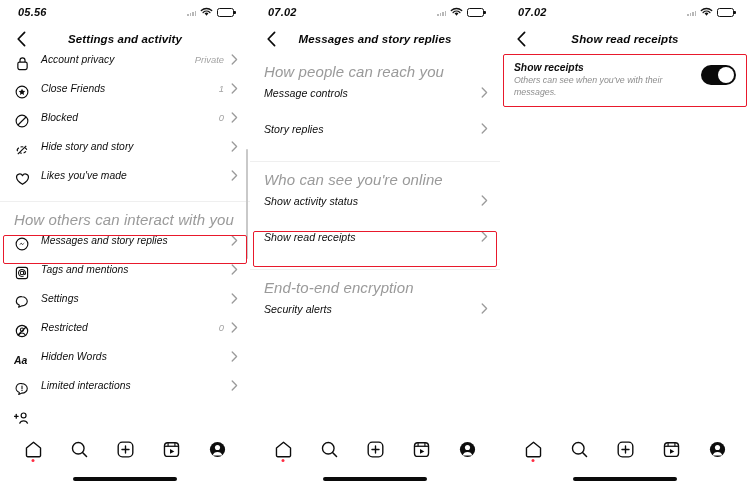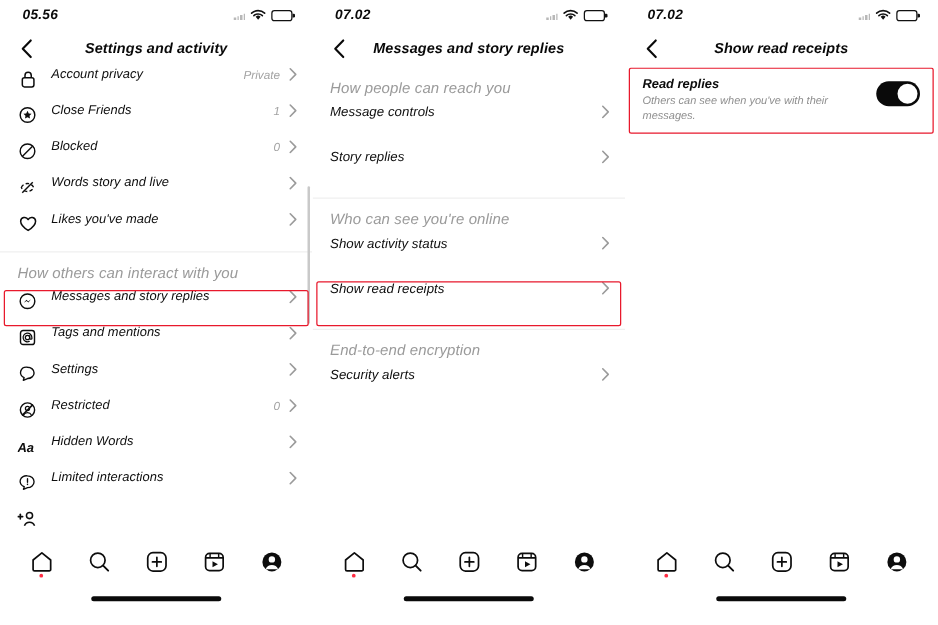--- a/index.html
+++ b/index.html
@@ -66,21 +66,21 @@
   }
 
   
   .content { flex: 1 1 auto; position: relative; overflow: hidden; }
   .scrollbar {
     position: absolute; right: 2px; top: 95px;
     width: 2px; height: 110px; background: #c9c9c9; border-radius: 2px;
   }
 
   .section-head {
-    font-size: 12px; color: #9a9a9a; padding: 9px 14px 7px 14px;
+    font-size: 15px; color: #9a9a9a; padding: 9px 14px 7px 14px;
     letter-spacing: .1px;
   }
   .divider { height: 1px; background: #efefef; margin: 2px 0 0 0; }
 
   .row {
     display: flex; align-items: flex-start;
     height: 29px; padding: 0 12px 0 13px;
     position: relative;
   }
   .row .ico {
@@ -245,21 +245,21 @@
       </div>
 
       <div class="row-wrap">
         <div class="row">
           <span class="ico">
             <svg width="14" height="14" viewBox="0 0 16 16">
               <path d="M2.4 8 A6.1 6.1 0 0 1 13.6 8 A6.1 6.1 0 0 1 2.4 8 Z" stroke="#0d0d0d" stroke-width="1.25" fill="none" stroke-dasharray="3.2 2.1"></path>
               <line x1="3.2" y1="12.8" x2="12.8" y2="3.2" stroke="#0d0d0d" stroke-width="1.3"></line>
             </svg>
           </span>
-          <span class="label">Words story and live</span>
+          <span class="label">Hide story and story</span>
           <span class="value"></span>
           <span class="chev">
             <svg width="7" height="11" viewBox="0 0 7 11">
                 <path d="M1.2 1 L5.6 5.5 L1.2 10" stroke="#9b9b9b" stroke-width="1.3" fill="none" stroke-linecap="round" stroke-linejoin="round"></path>
               </svg>
           </span>
         </div>
       </div>
 
       <div class="row-wrap">
@@ -607,21 +607,21 @@
           <path d="M8.6 1.4 L2.2 8 L8.6 14.6" stroke="#0a0a0a" stroke-width="1.7" fill="none" stroke-linecap="round" stroke-linejoin="round"></path>
         </svg>
       </span>
       <span class="nav-title">Show read receipts</span>
     </div>
 
     <div class="content">
       <div class="row-wrap">
         <div class="toggle-row">
           <span class="toggle-texts">
-            <span class="toggle-title" style="display:block">Read replies</span>
+            <span class="toggle-title" style="display:block">Show receipts</span>
             <span class="toggle-desc" style="display:block">Others can see when you've with their messages.</span>
           </span>
           <span class="switch">
             <span class="knob"></span>
           </span>
         </div>
         <span class="hl hl-1"></span>
       </div>
     </div>
 

